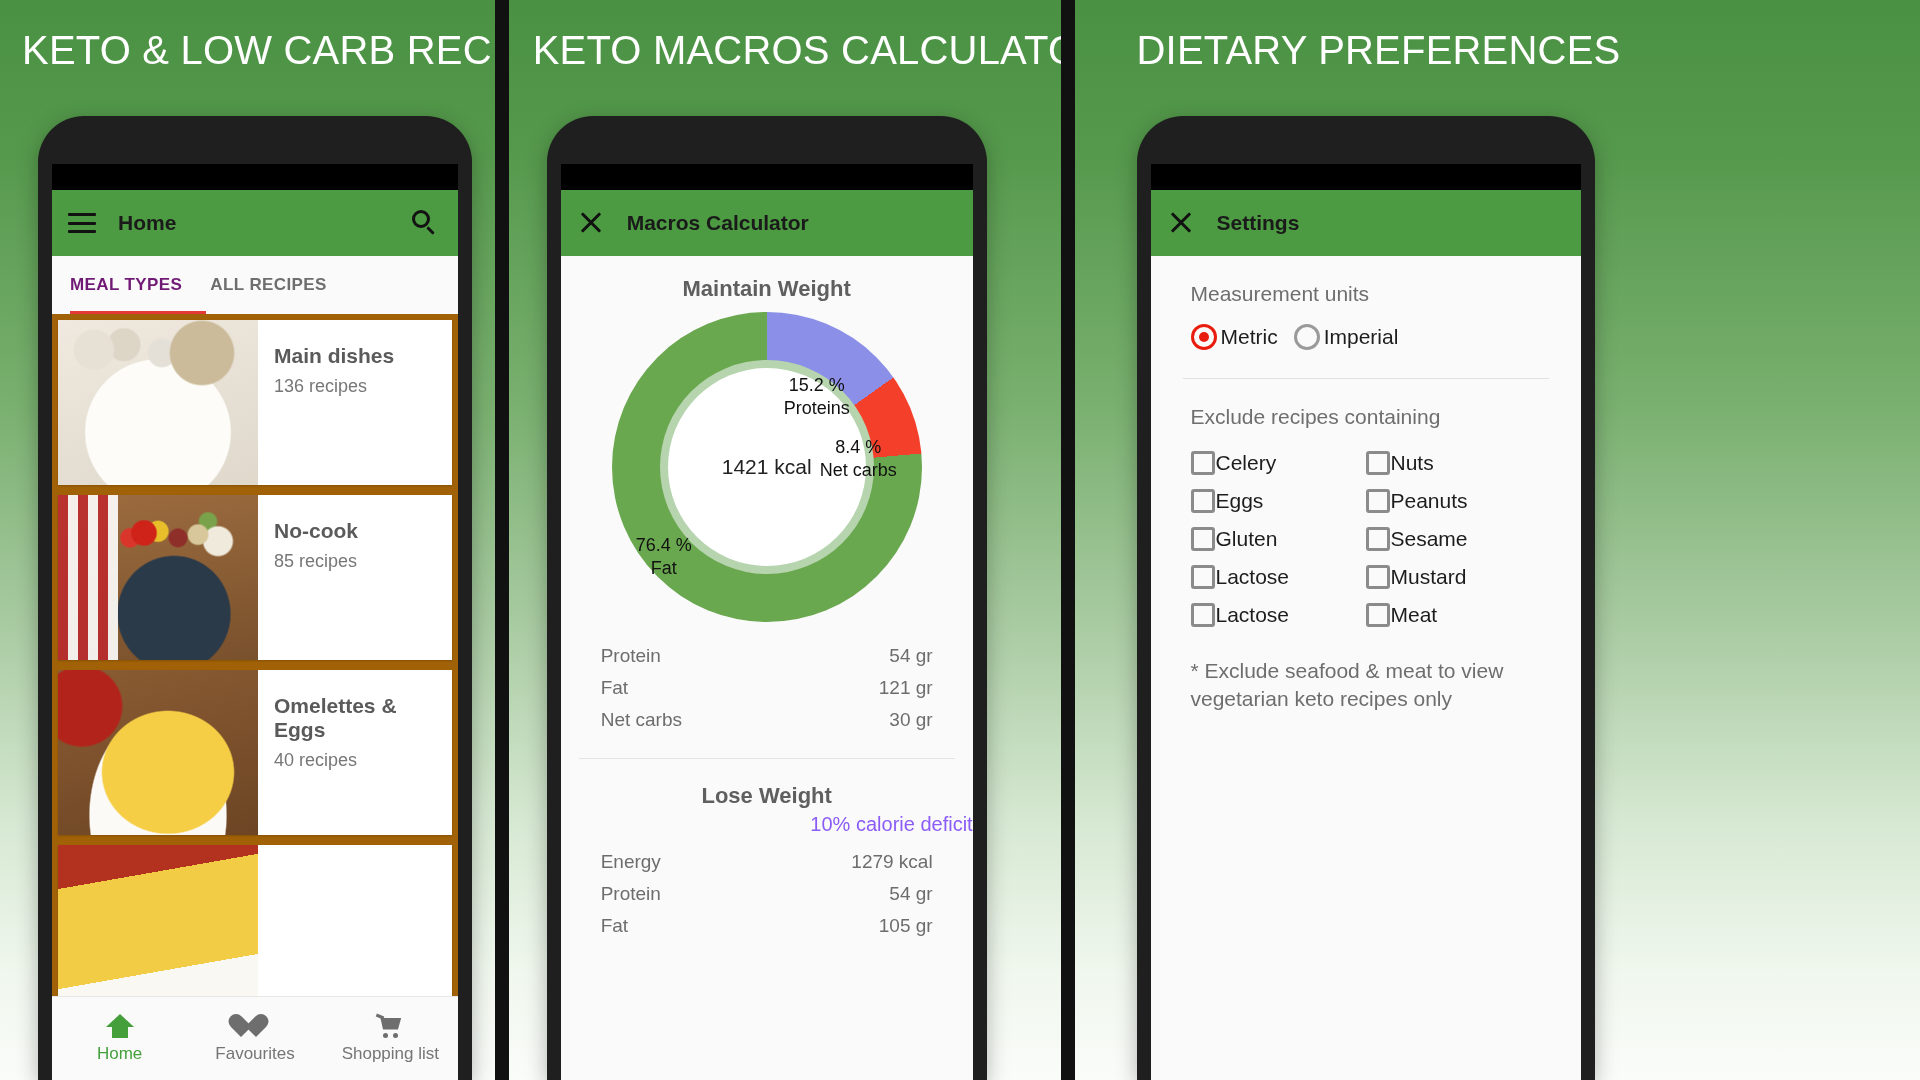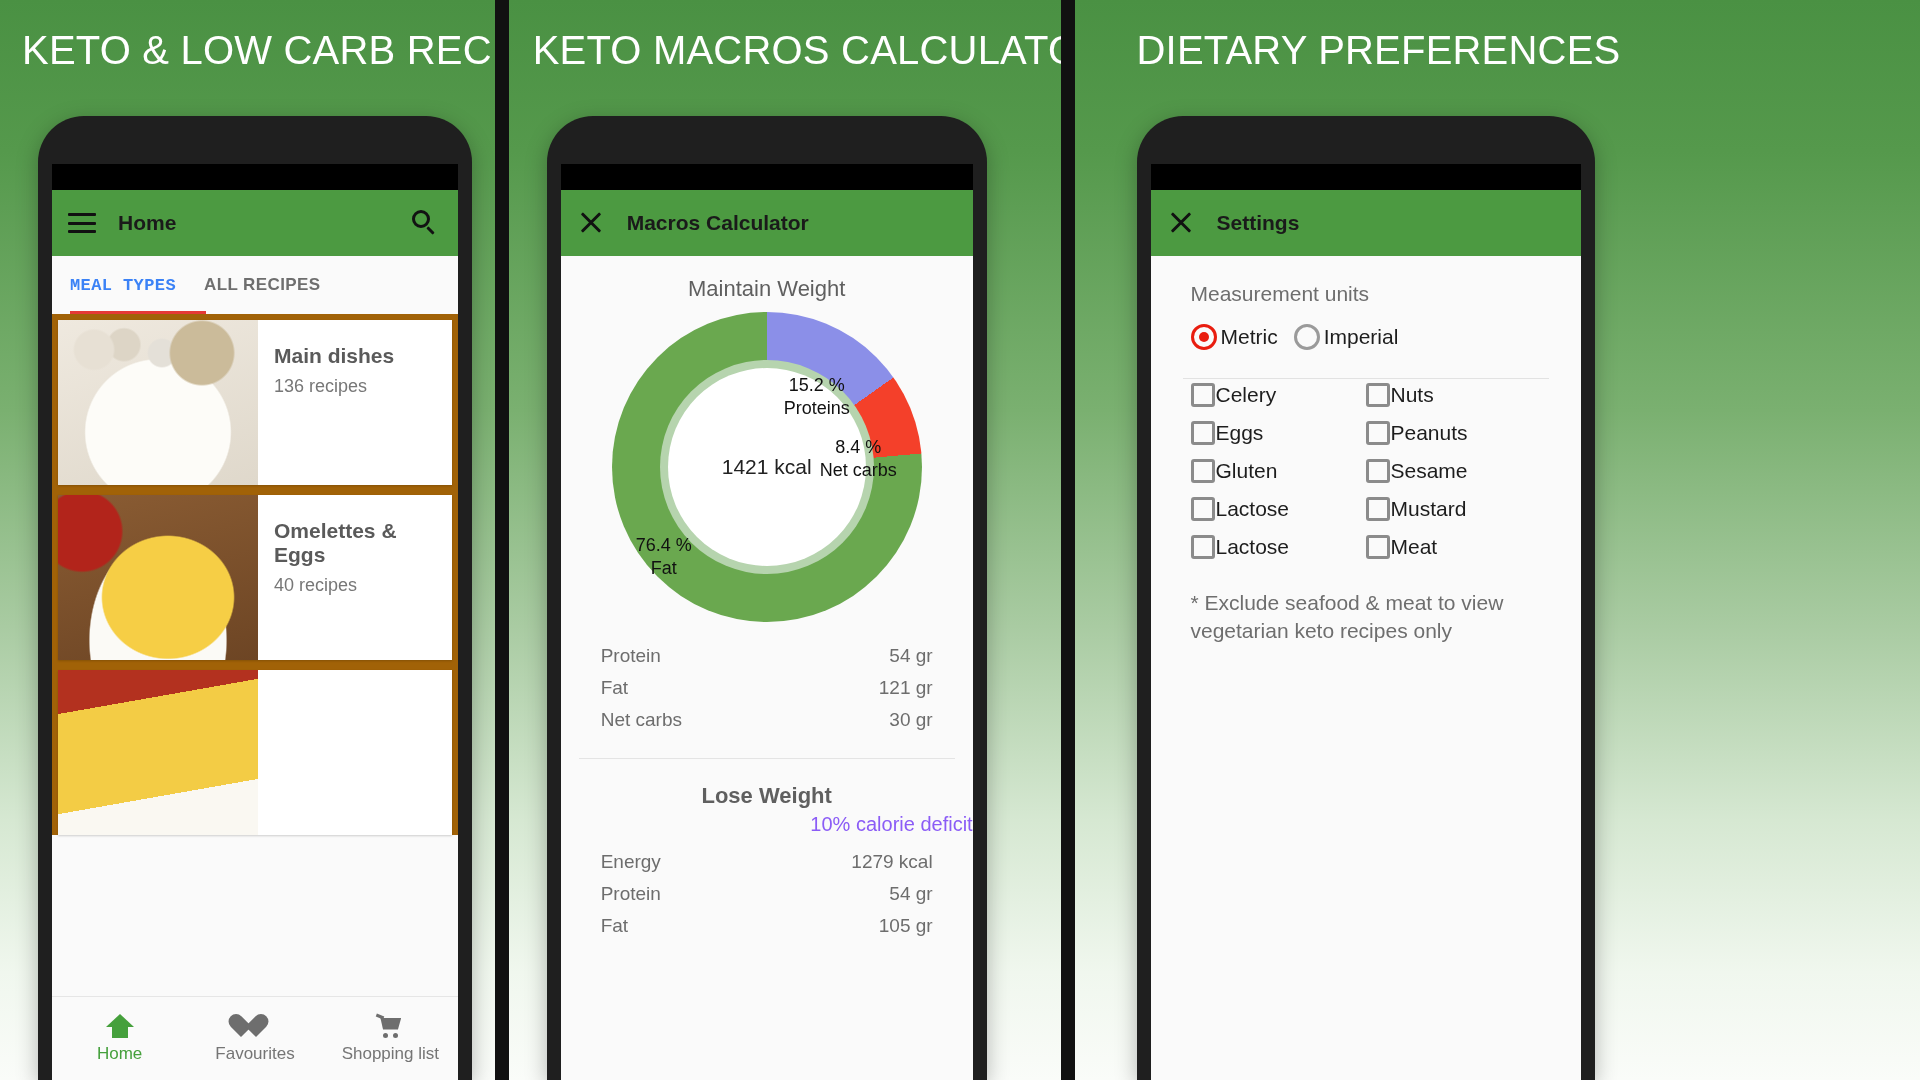--- a/index.html
+++ b/index.html
@@ -68,21 +68,21 @@
   .close-x i { position: absolute; left: 1px; top: 12px; width: 26px; height: 3px; background: #111; border-radius: 1px; }
   .close-x i:first-child { transform: rotate(45deg); }
   .close-x i:last-child { transform: rotate(-45deg); }
   .search-ico { position: absolute; right: 20px; top: 20px; width: 26px; height: 26px; }
   .search-ico .c { position: absolute; width: 18px; height: 18px; border: 3px solid #121212; border-radius: 50%; left: 0; top: 0; }
   .search-ico .h { position: absolute; width: 9px; height: 3px; background: #121212; transform: rotate(45deg); left: 14px; top: 19px; border-radius: 1px; }
 
   
   .tabs { background: #fafafa; height: 58px; display: flex; align-items: center; padding: 0 18px; position: relative; }
   .tab { font-size: 17px; font-weight: 700; color: #6e6e6e; letter-spacing: .4px; margin-right: 28px; position: relative; height: 58px; display: flex; align-items: center; }
-  .tab.active { color: #3b82f6; font-family: Liberation Mono, monospace; }
+  .tab.active { color: #701a75; }
   .tab-underline { position: absolute; left: 18px; bottom: 0; width: 136px; height: 3px; background: #e53935; }
 
   
   .cards { background: #a16207; padding: 6px 0 0 0; }
   .card {
     display: flex;
     background: #fff;
     margin: 0 6px 10px 6px;
     height: 165px;
     box-shadow: 0 1px 2px rgba(0,0,0,.18);
@@ -145,21 +145,21 @@
   .ico-heart:before { left: 0; transform: rotate(-45deg); transform-origin: 0 100%; }
   .ico-heart:after { left: 0; transform: rotate(45deg); transform-origin: 100% 100%; }
   .ico-cart { width: 28px; height: 24px; position: relative; }
   .ico-cart .basket { position: absolute; left: 4px; top: 4px; width: 21px; height: 12px; background: #6e6e6e; clip-path: polygon(0 0, 100% 0, 84% 100%, 13% 100%); }
   .ico-cart .handle { position: absolute; left: 0; top: 1px; width: 8px; height: 3px; background: #6e6e6e; transform: rotate(22deg); }
   .ico-cart .w1, .ico-cart .w2 { position: absolute; bottom: 0; width: 5px; height: 5px; background: #6e6e6e; border-radius: 50%; }
   .ico-cart .w1 { left: 7px; } .ico-cart .w2 { left: 17px; }
 
   
   .macro-screen { background: #fafafa; height: 100%; overflow: hidden; }
-  .macro-h { text-align: center; font-size: 22px; font-weight: 400; color: #5f5f5f; padding: 20px 0 10px; }
+  .macro-h { text-align: center; font-size: 22px; font-weight: 700; color: #5f5f5f; padding: 20px 0 10px; }
   .donut-wrap { display: flex; justify-content: center; position: relative; }
   .donut { position: relative; width: 310px; height: 310px; }
   .donut .ring { position: absolute; inset: 0; border-radius: 50%; }
   .donut .inner-ring { position: absolute; left: 48px; top: 48px; width: 214px; height: 214px; border-radius: 50%; background: #b6d4ae; }
   .donut .hole { position: absolute; left: 56px; top: 56px; width: 198px; height: 198px; border-radius: 50%; background: #fff; display: flex; align-items: center; justify-content: center; }
   .donut .hole span { font-size: 21px; color: #222; }
   .lbl-abs { position: absolute; font-size: 18px; color: #111; text-align: center; line-height: 1.25; white-space: nowrap; }
   .lbl-prot { left: 172px; top: 62px; }
   .lbl-carb { left: 208px; top: 124px; }
   .lbl-fat  { left: 24px; top: 222px; }
@@ -219,20 +219,27 @@
 
         <div class="cards">
           <div class="card">
             <div class="thumb th1"></div>
             <div class="meta">
               <div class="name">Main dishes</div>
               <div class="count">136 recipes</div>
             </div>
           </div>
           <div class="card">
+            <div class="thumb th2"></div>
+            <div class="meta">
+              <div class="name">No-cook</div>
+              <div class="count">85 recipes</div>
+            </div>
+          </div>
+          <div class="card">
             <div class="thumb th3"></div>
             <div class="meta">
               <div class="name">Omelettes &amp; Eggs</div>
               <div class="count">40 recipes</div>
             </div>
           </div>
           <div class="card">
             <div class="thumb th-cut"></div>
             <div class="meta"></div>
           </div>
@@ -371,20 +378,21 @@
               <span class="rl">Metric</span>
             </label>
             <label class="radio">
               <span class="dot"></span>
               <span class="rl">Imperial</span>
             </label>
           </div>
 
           <div class="s-div"></div>
 
+          <div class="s-group-label">Exclude recipes containing</div>
 
           <div class="cb-grid">
             <label class="cb-row">
                 <span class="cb-box"></span>
                 <span class="cb-lbl">Celery</span>
               </label>
             <label class="cb-row">
                 <span class="cb-box"></span>
                 <span class="cb-lbl">Nuts</span>
               </label>

